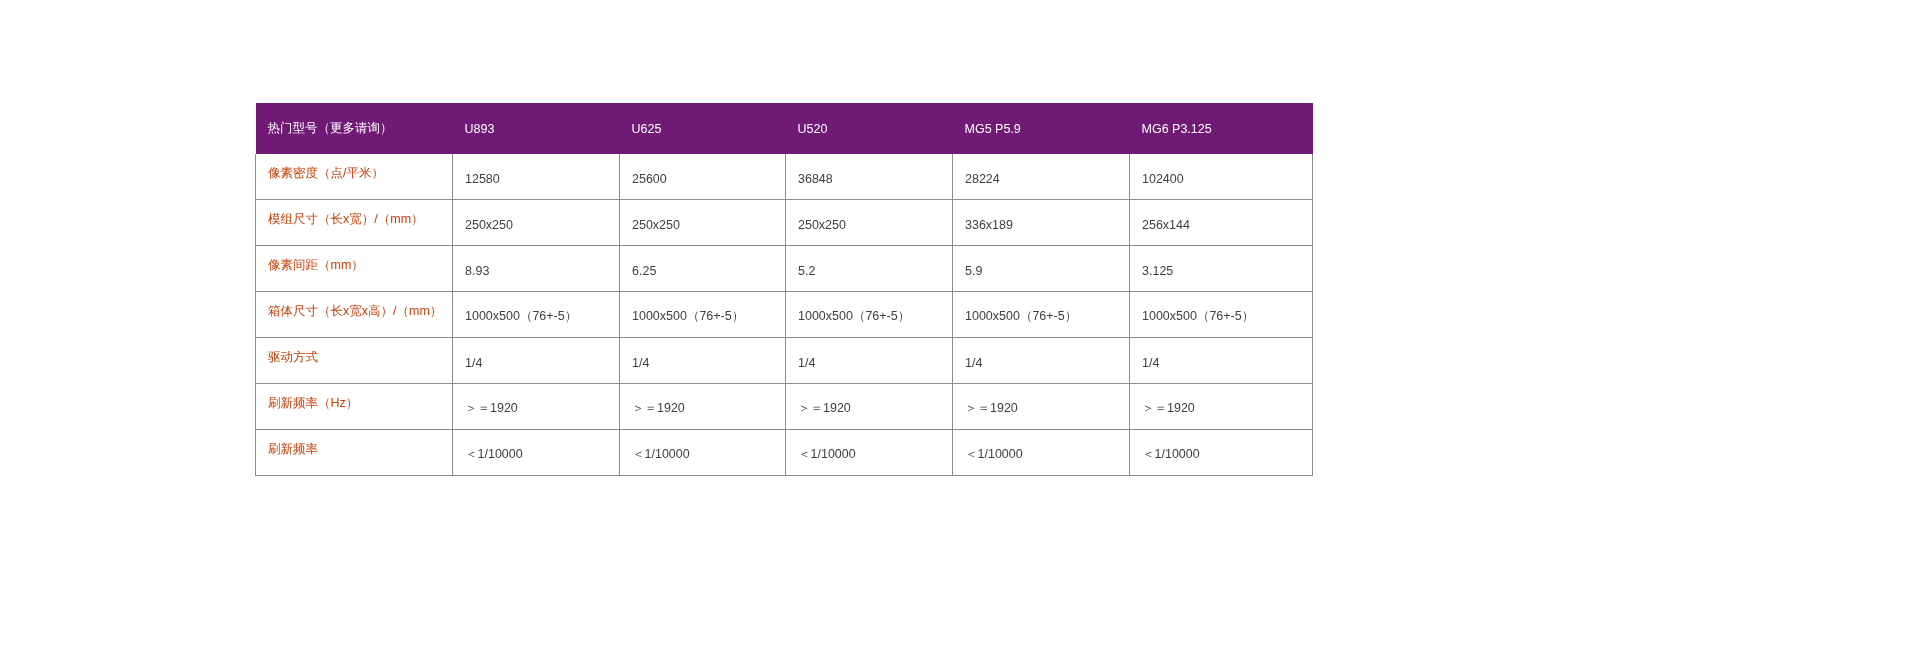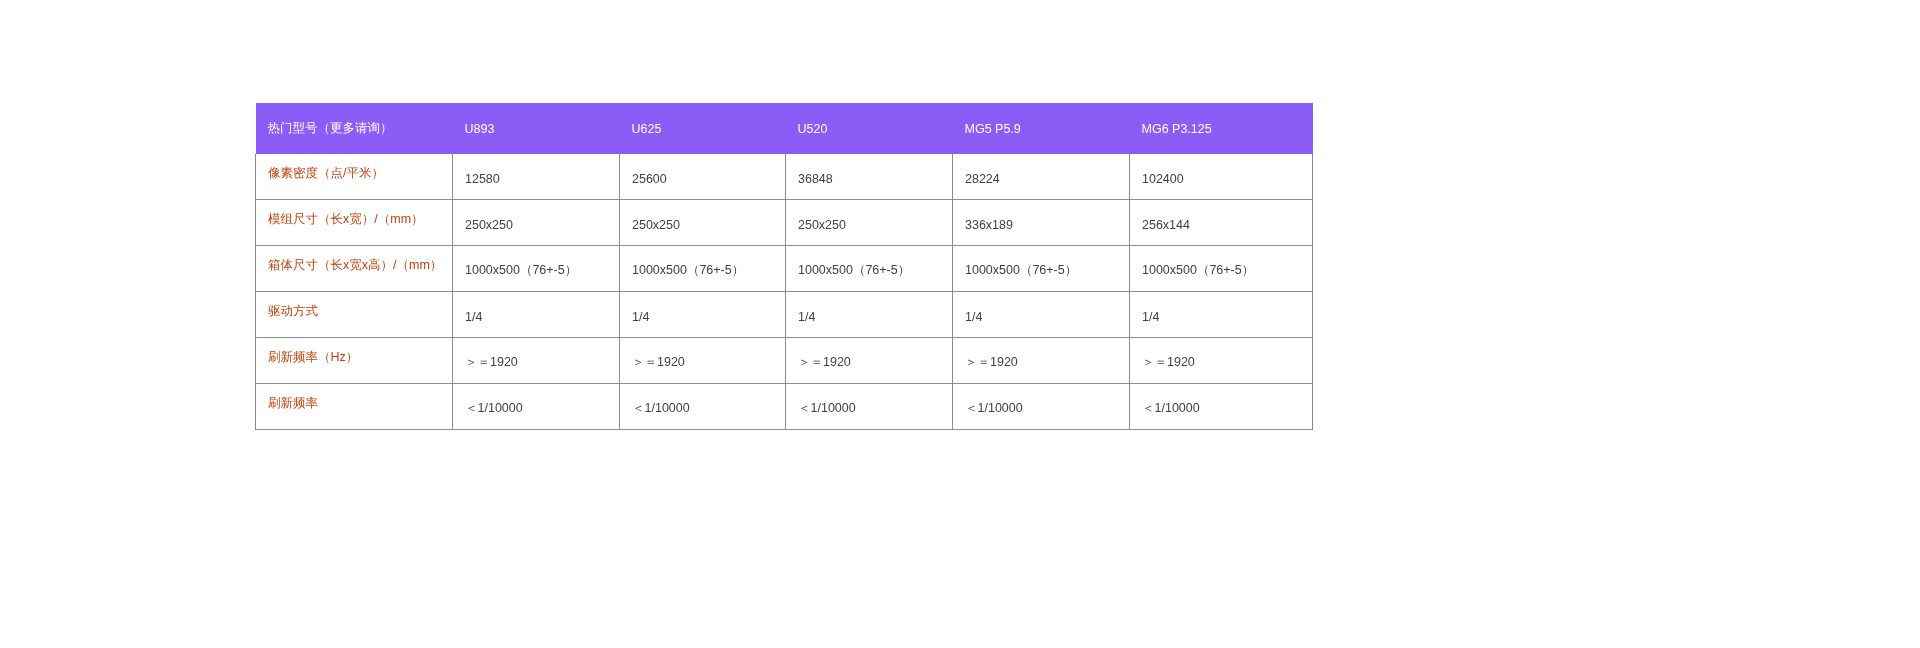--- a/index.html
+++ b/index.html
@@ -43,21 +43,21 @@
     background: #ffffff;
   }
   table.spec-table col.c0 { width: 197px; }
   table.spec-table col.c1 { width: 167px; }
   table.spec-table col.c2 { width: 166px; }
   table.spec-table col.c3 { width: 167px; }
   table.spec-table col.c4 { width: 177px; }
   table.spec-table col.c5 { width: 183px; }
 
   table.spec-table thead th {
-    background: #8b5cf6;
+    background: #701a75;
     color: #ffffff;
     font-size: 12.5px;
     font-weight: normal;
     text-align: left;
     padding: 0 0 0 12px;
     height: 51px;
     vertical-align: middle;
     border: none;
   }
   table.spec-table thead th.head-first {
@@ -134,20 +134,28 @@
         </tr>
         <tr>
           <td class="label-cell"><span>模组尺寸（长x宽）/（mm）</span></td>
           <td class="value-cell"><span>250x250</span></td>
           <td class="value-cell"><span>250x250</span></td>
           <td class="value-cell"><span>250x250</span></td>
           <td class="value-cell"><span>336x189</span></td>
           <td class="value-cell"><span>256x144</span></td>
         </tr>
         <tr>
+          <td class="label-cell"><span>像素间距（mm）</span></td>
+          <td class="value-cell"><span>8.93</span></td>
+          <td class="value-cell"><span>6.25</span></td>
+          <td class="value-cell"><span>5.2</span></td>
+          <td class="value-cell"><span>5.9</span></td>
+          <td class="value-cell"><span>3.125</span></td>
+        </tr>
+        <tr>
           <td class="label-cell"><span>箱体尺寸（长x宽x高）/（mm）</span></td>
           <td class="value-cell"><span>1000x500（76+-5）</span></td>
           <td class="value-cell"><span>1000x500（76+-5）</span></td>
           <td class="value-cell"><span>1000x500（76+-5）</span></td>
           <td class="value-cell"><span>1000x500（76+-5）</span></td>
           <td class="value-cell"><span>1000x500（76+-5）</span></td>
         </tr>
         <tr>
           <td class="label-cell"><span>驱动方式</span></td>
           <td class="value-cell"><span>1/4</span></td>

